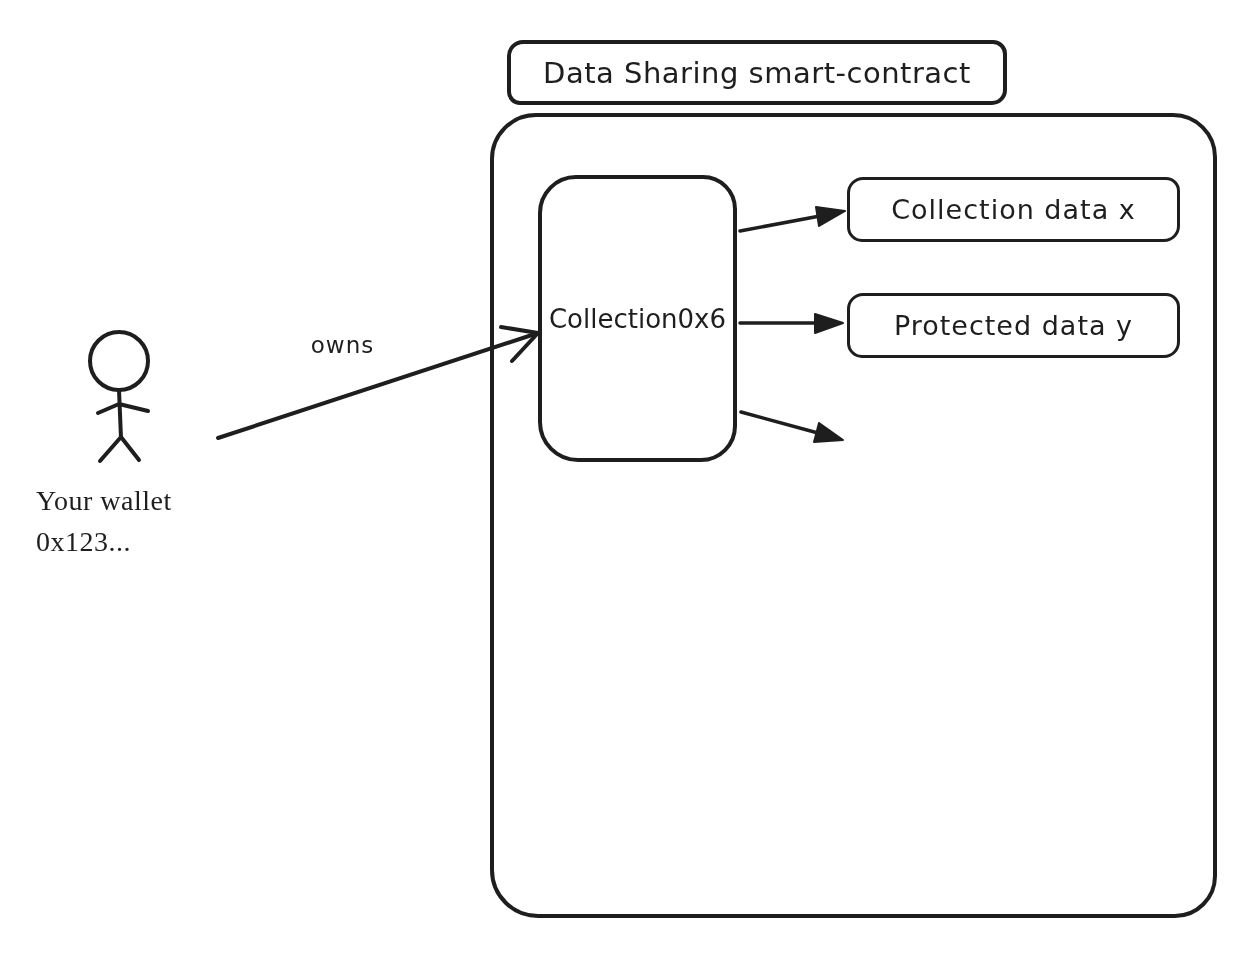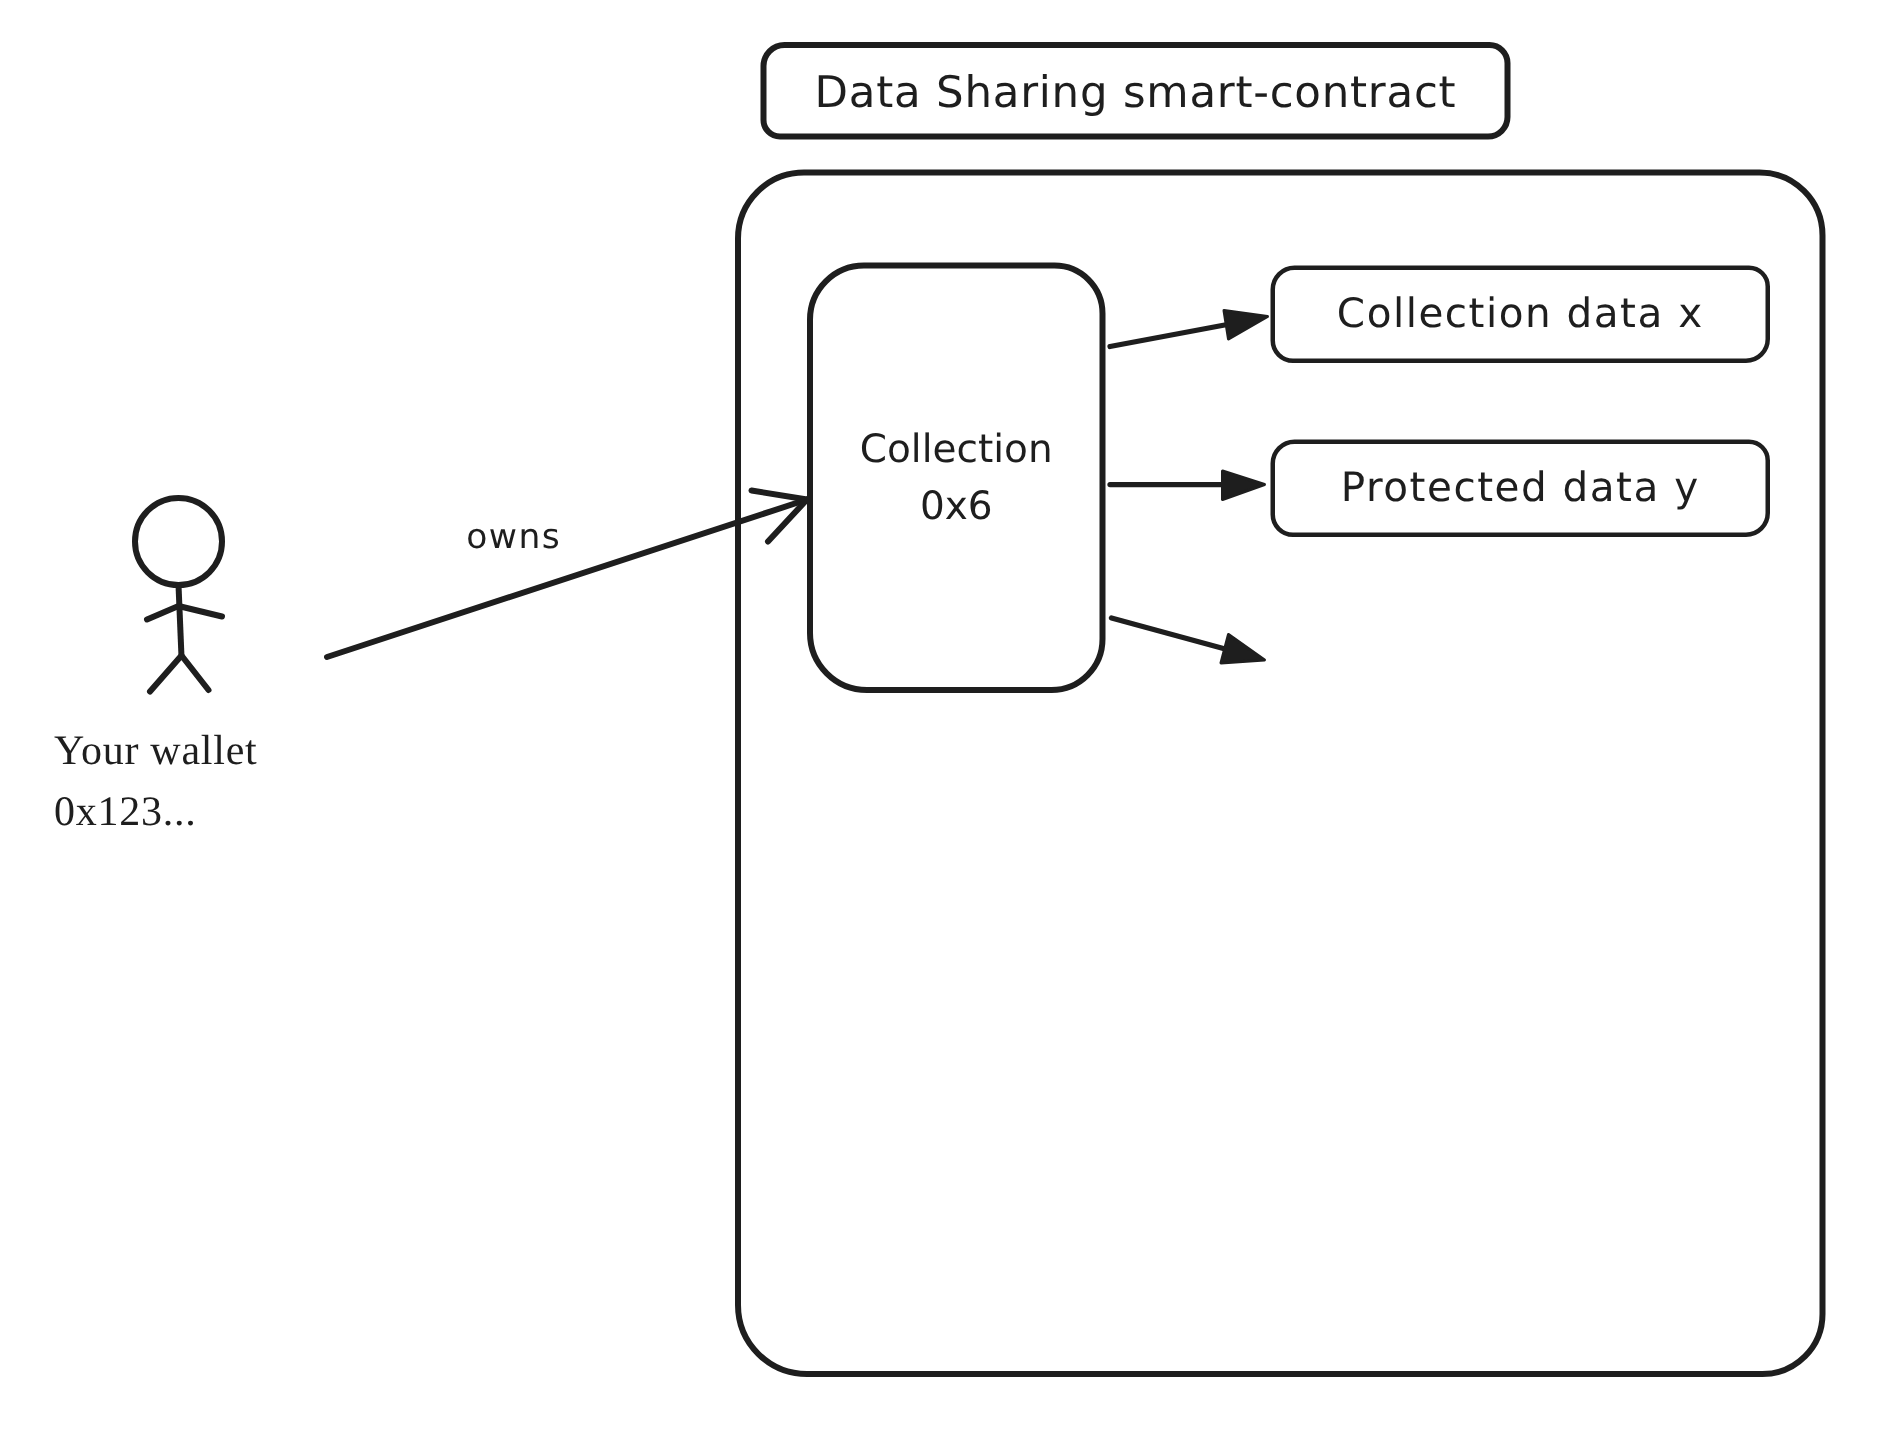--- a/index.html
+++ b/index.html
@@ -31,55 +31,54 @@
   .box {
     position: absolute;
     background: var(--box_fill);
     border: 4px solid var(--stroke);
     display: flex;
     align-items: center;
     justify-content: center;
     text-align: center;
   }
   .title-box {
-    left: 507px; top: 28px;
+    left: 507px; top: 40px;
     width: 500px; height: 65px;
     border-radius: 16px 14px 15px 13px;
     font-size: 29px;
     letter-spacing: 0.5px;
   }
   .contract-box {
     left: 490px; top: 113px;
     width: 727px; height: 805px;
     border-radius: 46px 44px 42px 48px;
     background: transparent;
   }
   .collection-box {
     left: 538px; top: 175px;
     width: 199px; height: 287px;
     border-radius: 38px 34px 36px 40px;
-    flex-direction: column;
     font-size: 26px;
     line-height: 38px;
   }
   .pdata-box {
     left: 847px;
     width: 333px; height: 65px;
     border-radius: 16px 14px 16px 15px;
     font-size: 27px;
     letter-spacing: 1px;
     border-width: 3.5px;
   }
   .pdata-x { top: 177px; }
   .pdata-y { top: 293px; }
   .pdata-z { top: 408px; }
 
   .owns-label {
     position: absolute;
-    left: 280px; top: 345px;
+    left: 280px; top: 332px;
     width: 125px;
     text-align: center;
     font-size: 23px;
     letter-spacing: 1px;
   }
   .wallet-label {
     position: absolute;
     left: 36px; top: 480px;
     font-size: 28px;
     line-height: 41px;

